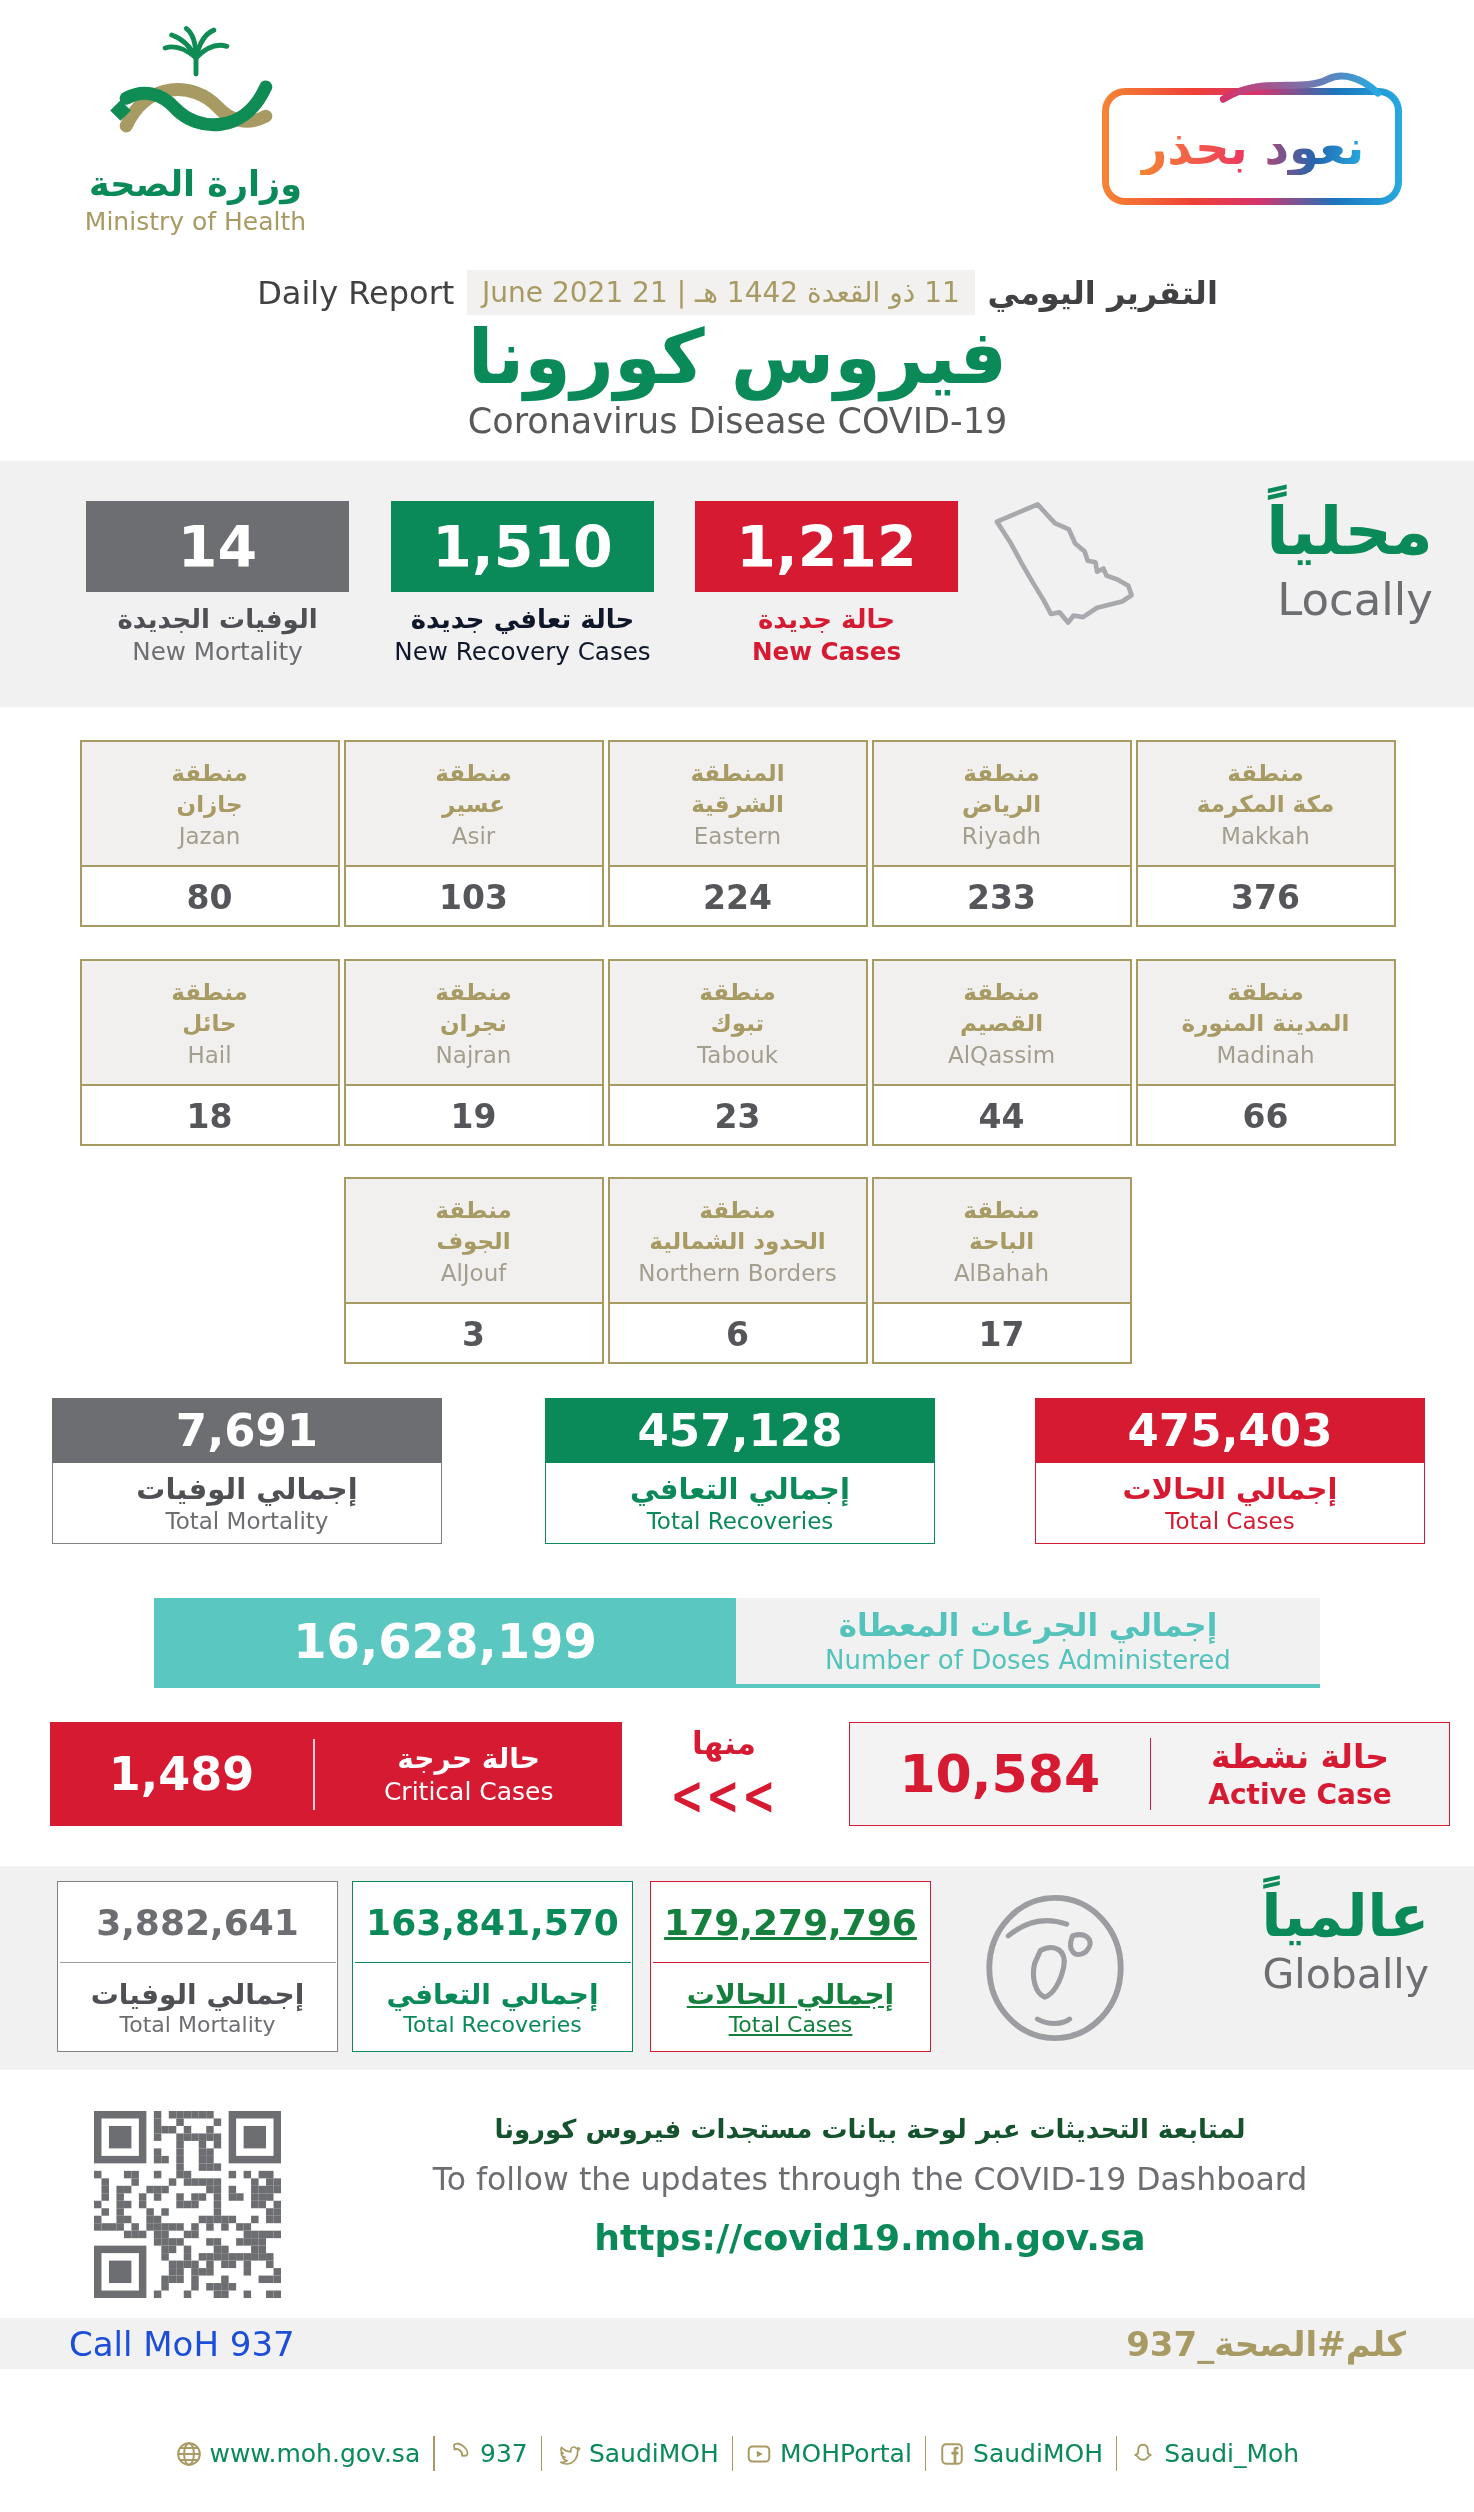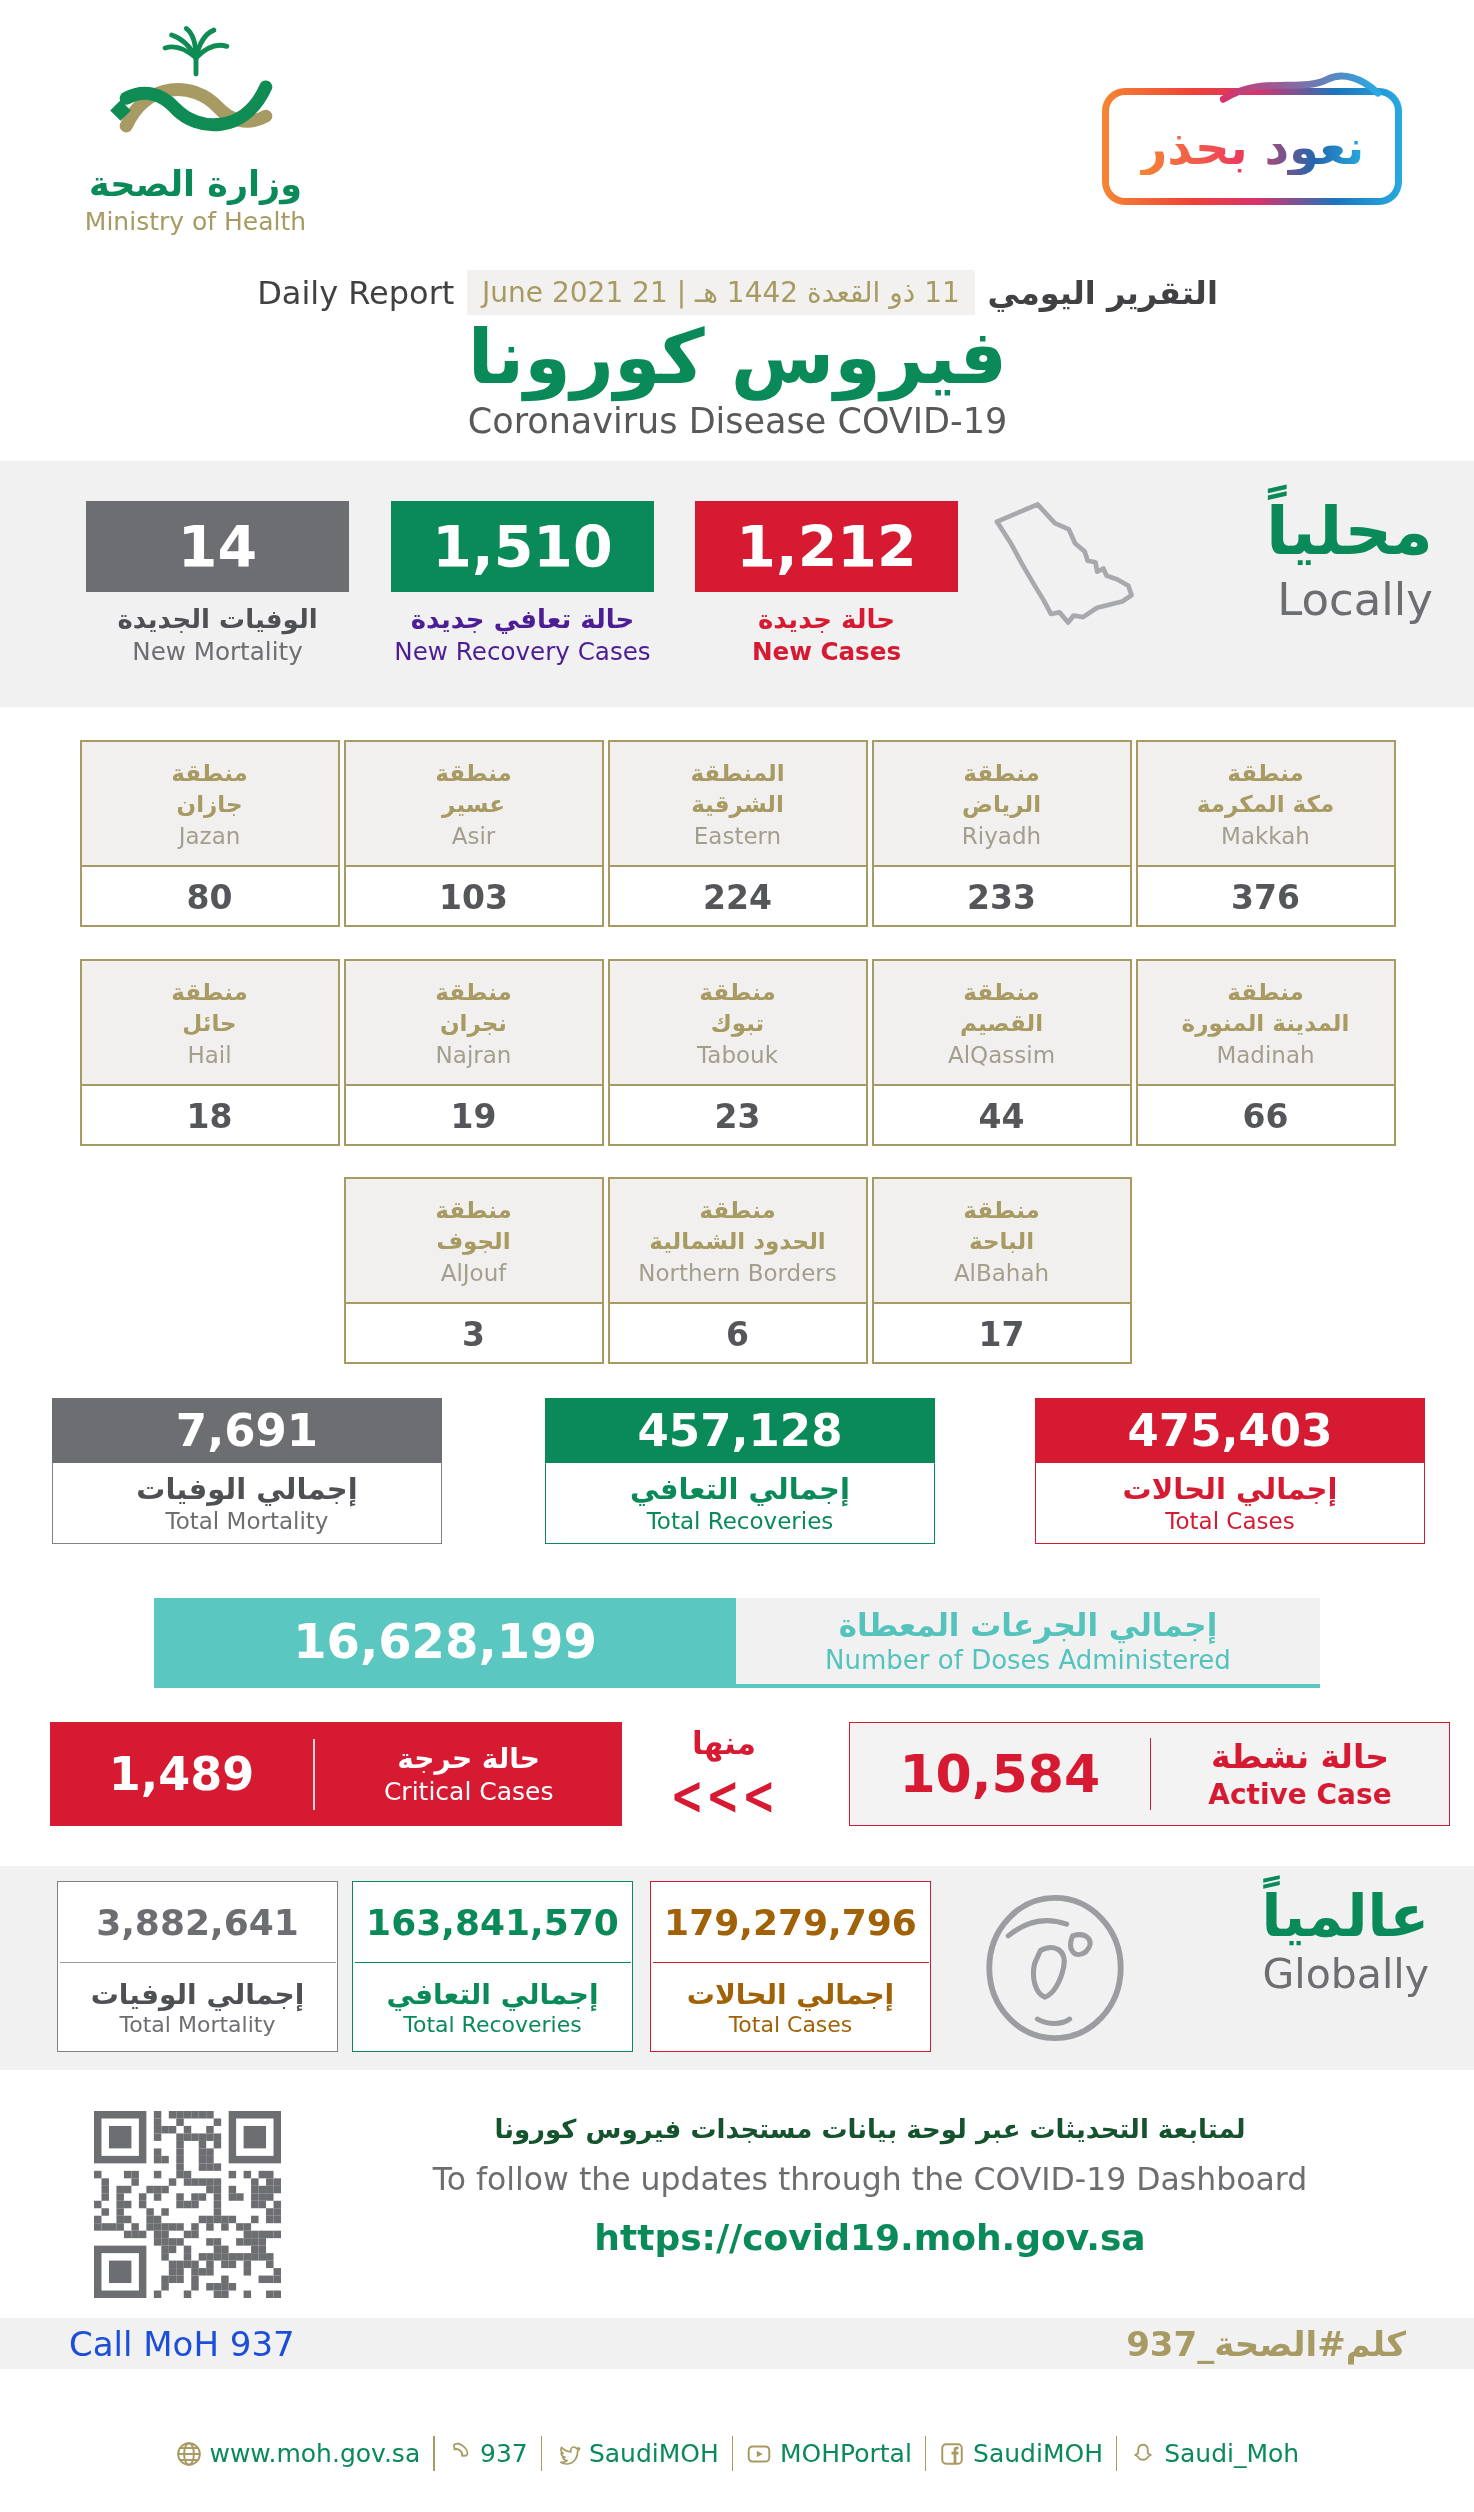--- a/index.html
+++ b/index.html
@@ -25,21 +25,21 @@
   #title-en{left:0;top:401px;width:100%;text-align:center;font-size:35px;color:#58595b;}
   
   #locally-band{left:0;top:461px;width:1475px;height:246px;background:#f1f1f2;}
   .stat-group{position:absolute;top:40px;width:263px;text-align:center;}
   .stat-box{height:91px;display:flex;align-items:center;justify-content:center;color:#fff;font-size:57px;font-weight:bold;}
   .stat-ar{font-size:26px;font-weight:bold;margin-top:12.3px;}
   .stat-en{font-size:24.6px;margin-top:3.1px;}
   #stat-mortality{left:86px;} #stat-mortality .stat-box{background:#6d6e71;}
   #stat-mortality .stat-ar{color:#4f5054;} #stat-mortality .stat-en{color:#6d6e71;}
   #stat-recovery{left:391px;} #stat-recovery .stat-box{background:#0a8a58;}
-  #stat-recovery .stat-ar,#stat-recovery .stat-en{color:#4c1d95;}
+  #stat-recovery .stat-ar,#stat-recovery .stat-en{color:#0f172a;}
   #stat-newcases{left:695px;} #stat-newcases .stat-box{background:#d61a32;}
   #stat-newcases .stat-ar,#stat-newcases .stat-en{color:#d61a32;font-weight:bold;}
   #saudi-map{left:975px;top:31px;}
   #locally-head{right:42px;top:35px;text-align:right;}
   #locally-head .loc-ar{font-size:66px;font-weight:bold;color:#0a8a58;line-height:1.1;}
   #locally-head .loc-en{font-size:45px;color:#6d6e71;margin-top:4.6px;}
   
   .rrow{position:absolute;left:0;width:1475px;display:grid;grid-template-columns:repeat(5,260px);column-gap:4px;justify-content:center;}
   #rrow1{top:740px;} #rrow2{top:959px;} #rrow3{top:1177px;}
   .rcard{border:2.3px solid #a79a62;height:187px;box-sizing:border-box;background:#fff;}
@@ -88,21 +88,21 @@
   #globally-band{left:0;top:1866px;width:1475px;height:204px;background:#f1f1f2;}
   .gcard{position:absolute;top:15.4px;width:281px;height:171px;background:#fff;box-sizing:border-box;display:flex;flex-direction:column;}
   .gnum{height:80px;display:flex;align-items:center;justify-content:center;font-size:36px;font-weight:bold;}
   .gline{height:0;border-top:1.5px solid;margin:0 1.5px;}
   .glabels{flex:1;display:flex;flex-direction:column;align-items:center;justify-content:center;}
   .gar{font-size:28px;font-weight:bold;} .gen{font-size:22px;margin-top:1.5px;}
   #g-mortality{left:57px;border:1.5px solid #808285;} #g-mortality .gnum{color:#6d6e71;}
   #g-mortality .gline{border-color:#9b9da0;} #g-mortality .gar{color:#4f5054;} #g-mortality .gen{color:#6d6e71;}
   #g-recoveries{left:352px;border:1.5px solid #0a8a58;} #g-recoveries .gnum,#g-recoveries .gar,#g-recoveries .gen{color:#0a8a58;}
   #g-recoveries .gline{border-color:#0a8a58;}
-  #g-cases{left:650px;border:1.5px solid #d61a32;} #g-cases .gnum,#g-cases .gar,#g-cases .gen{color:#a16207;}
+  #g-cases{left:650px;border:1.5px solid #d61a32;} #g-cases .gnum,#g-cases .gar,#g-cases .gen{color:#15803d;text-decoration:underline;}
   #g-cases .gline{border-color:#d61a32;}
   #globe{left:982px;top:24.6px;}
   #globally-head{right:46px;top:19px;text-align:right;}
   #globally-head .glob-ar{font-size:58px;font-weight:bold;color:#0a8a58;line-height:1.1;}
   #globally-head .glob-en{font-size:41px;color:#6d6e71;margin-top:1.5px;}
   
   #qr-wrap{left:94px;top:2111px;}
   #dash-text{left:323px;right:58px;top:2114px;text-align:center;position:absolute;}
   #dash-text .dash-ar{font-size:26px;font-weight:bold;color:#14532d;}
   #dash-text .dash-en{font-size:31.5px;color:#6d6e71;margin-top:17px;}

